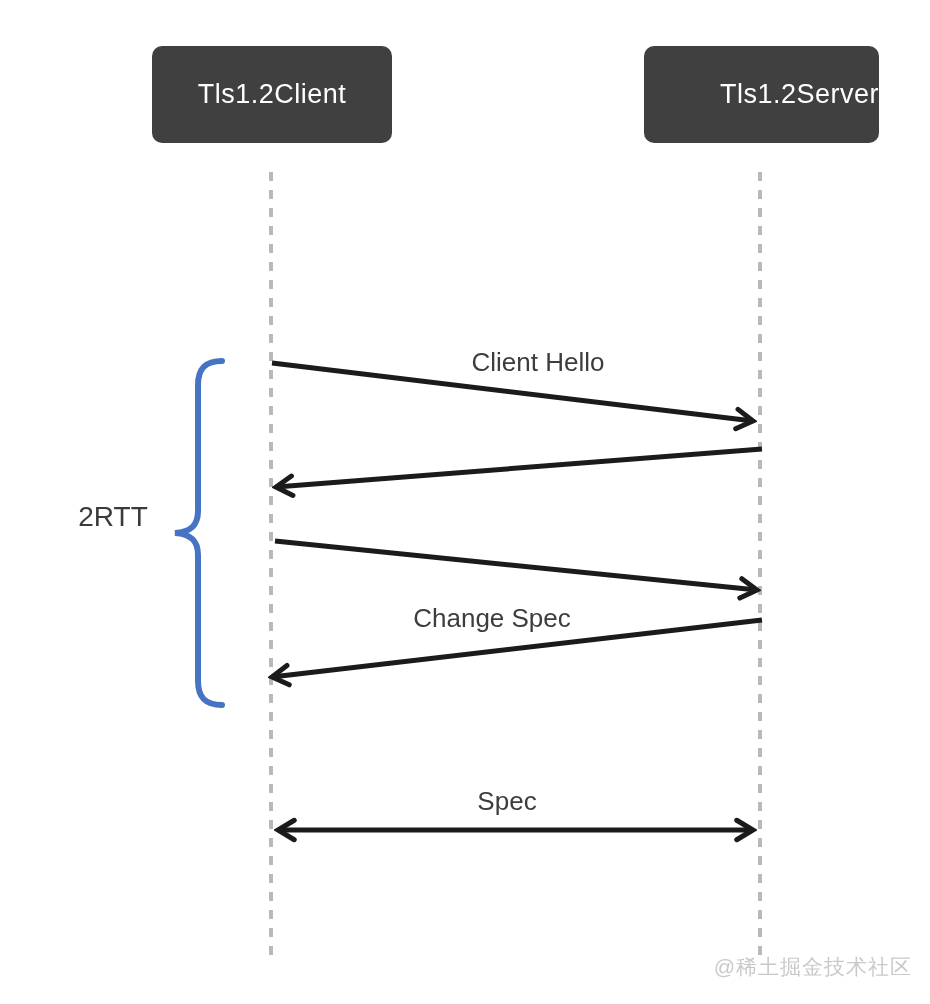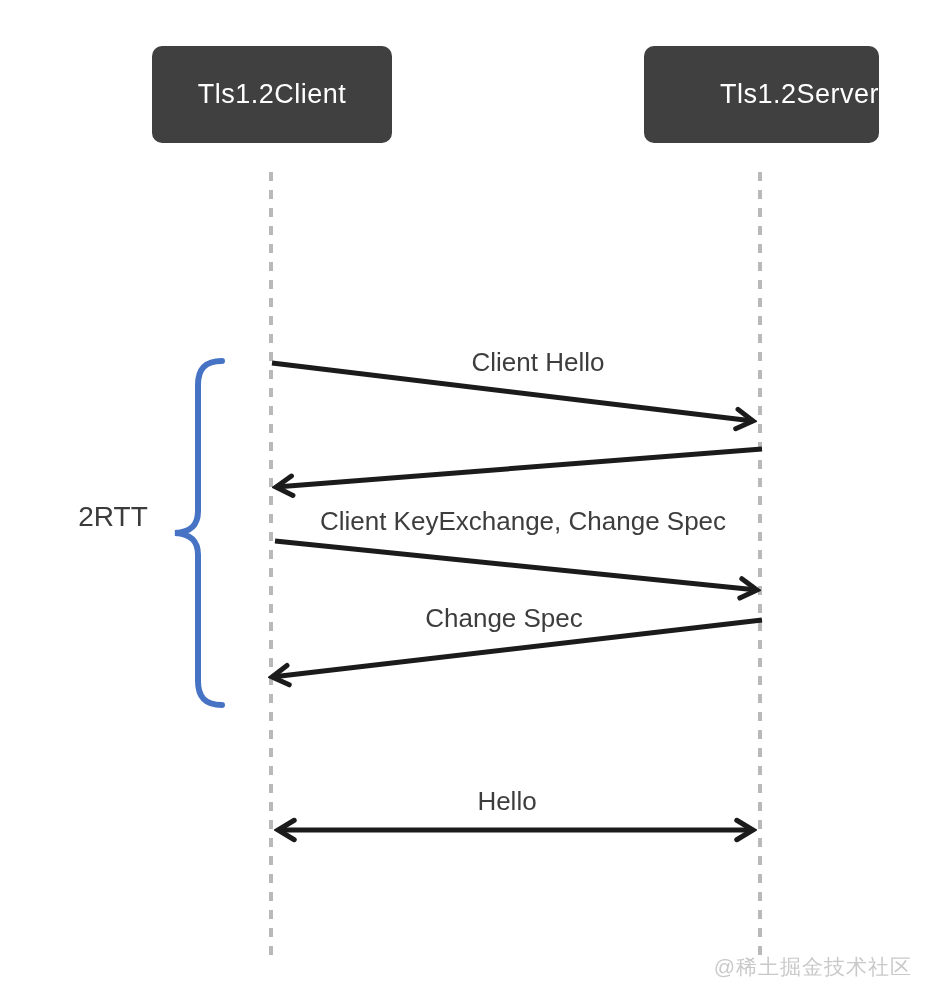--- a/index.html
+++ b/index.html
@@ -35,21 +35,21 @@
     position: absolute;
     transform: translateX(-50%);
     font-size: 26px;
     line-height: 30px;
     color: #3d3d3d;
     white-space: nowrap;
   }
   .lbl-client-hello   { left: 508px; top: 347px; margin-left: 30px; }
   .lbl-server-hello   { left: 507px; top: 427px; }
   .lbl-client-keyexch { left: 523px; top: 506px; }
-  .lbl-change-spec    { left: 504px; top: 603px; }
+  .lbl-change-spec    { left: 492px; top: 603px; }
   .lbl-data           { left: 507px; top: 786px; }
   .brace-annotation {
     position: absolute;
     left: 58px; top: 497px; width: 110px;
     text-align: center;
     font-size: 28px;
     line-height: 40px;
     color: #3b3b3b;
   }
   .watermark {
@@ -91,23 +91,22 @@
   </svg>
 
   <div class="actor-box actor-client">
     <span>Tls1.2Client</span>
   </div>
   <div class="actor-box actor-server">
     <span>Tls1.2Server</span>
   </div>
 
   <div class="msg-label lbl-client-hello">Client Hello</div>
-  <div class="msg-label lbl-client-keyexch">Client KeyExchange, Change Spec</div>
   <div class="msg-label lbl-change-spec">Change Spec</div>
-  <div class="msg-label lbl-data">Hello</div>
+  <div class="msg-label lbl-data">Spec</div>
 
   <div class="brace-annotation">
     <div>2RTT</div>
   </div>
 
   <div class="watermark">@稀土掘金技术社区</div>
 
 </div>
 
 </body></html>

